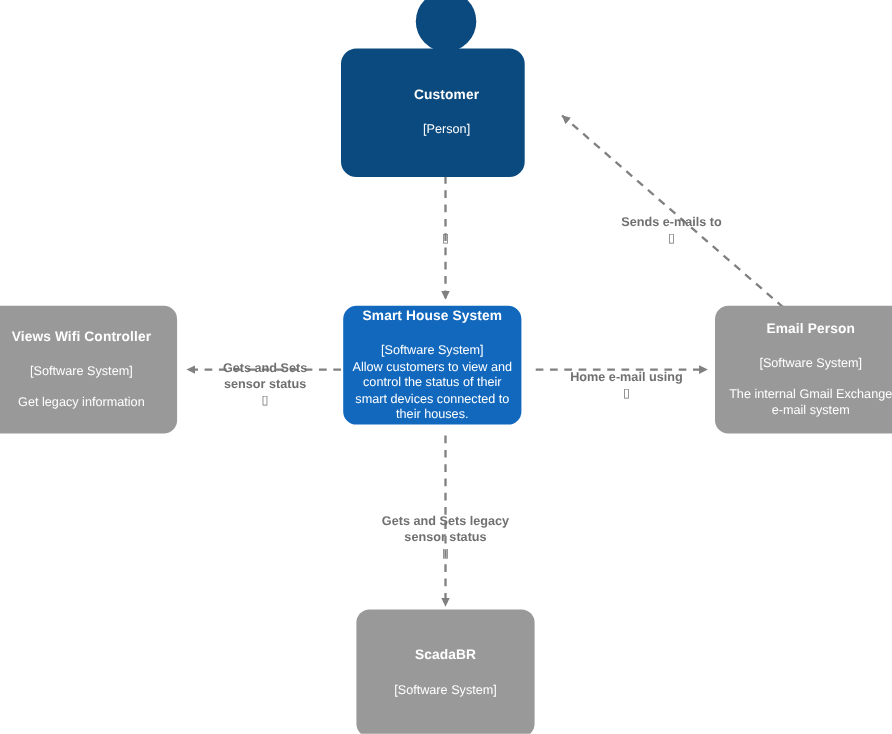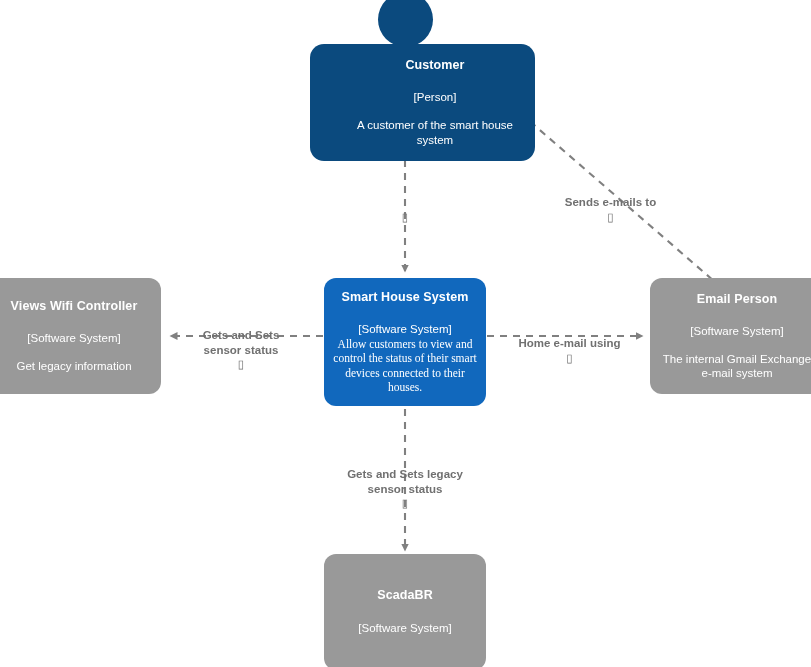--- a/index.html
+++ b/index.html
@@ -146,31 +146,29 @@
     <span class="edge-tech">▯</span>
   </div>
 
   <div class="edge-label" style="left:328px; top:453px; width:154px;">
     <span>Gets and Sets legacy
 sensor status</span>
     <span class="edge-tech">▯</span>
   </div>
 
   <div class="person-head c-person" style="left:378px; top:-8px; width:55px; height:55px;"></div>
-  <div class="node person-body c-person" style="left:310px; top:44px; width:225px; height:117px;padding-left:33px;">
+  <div class="node person-body c-person" style="left:310px; top:44px; width:167px; height:117px;padding-left:33px;">
     <div class="node-name">Customer</div>
     <div class="node-type">[Person]</div>
-    <div class="node-desc">A customer of the
-smart house system</div>
   </div>
 
-  <div class="node c-focus" style="left:324px; top:278px; width:162px; height:128px;">
+  <div class="node c-focus" style="left:312px; top:278px; width:162px; height:108px;">
     <div class="node-name">Smart House System</div>
     <div class="node-type">[Software System]</div>
-    <div class="node-desc" style="margin-top:0;font-family:Liberation Serif, serif;">Allow customers to view and
+    <div class="node-desc" style="margin-top:0;">Allow customers to view and
 control the status of their
 smart devices connected to
 their houses.</div>
   </div>
 
   <div class="node c-ext" style="left:-13px; top:278px; width:174px; height:116px;">
     <div class="node-name">Views Wifi Controller</div>
     <div class="node-type">[Software System]</div>
     <div class="node-desc">Get legacy information</div>
   </div>

